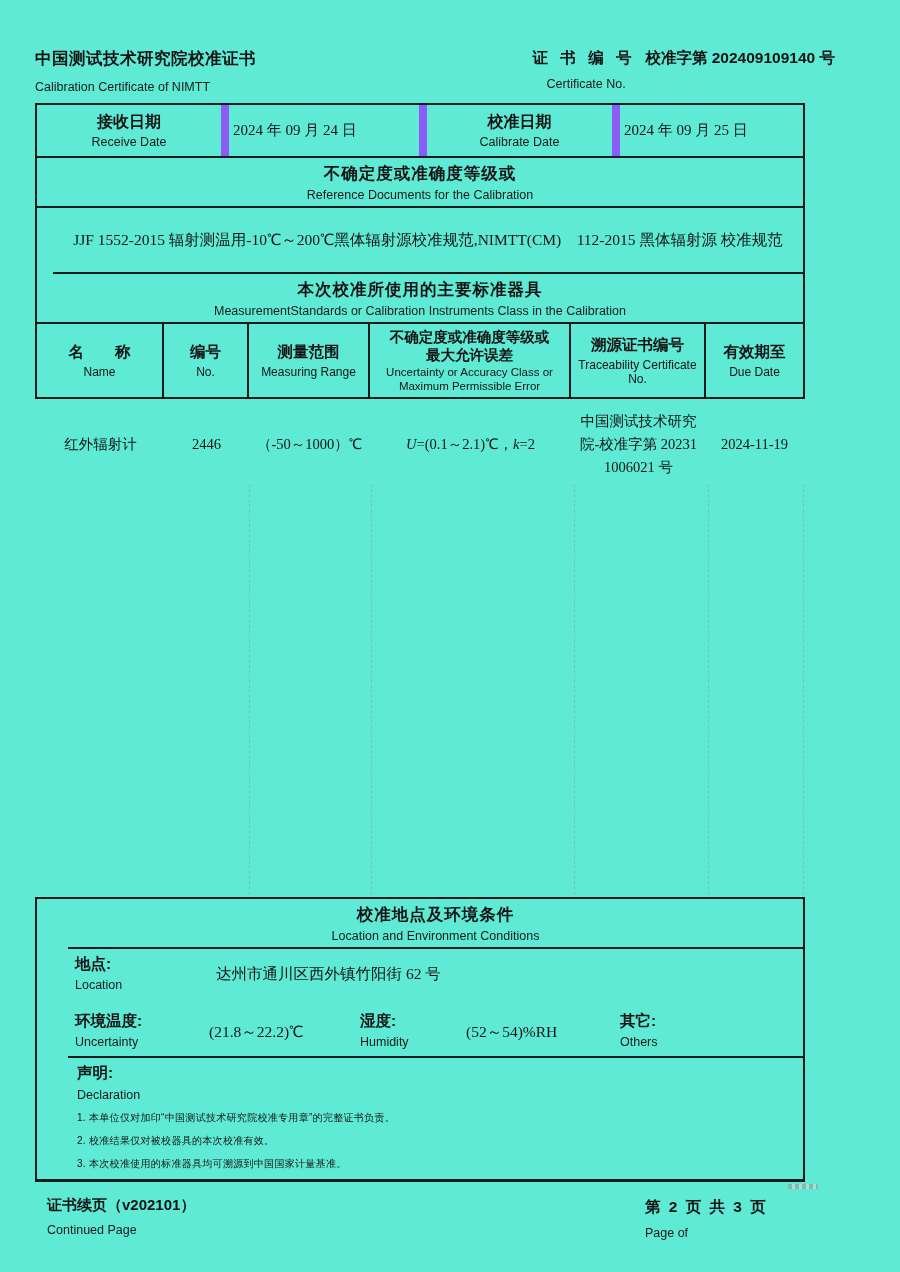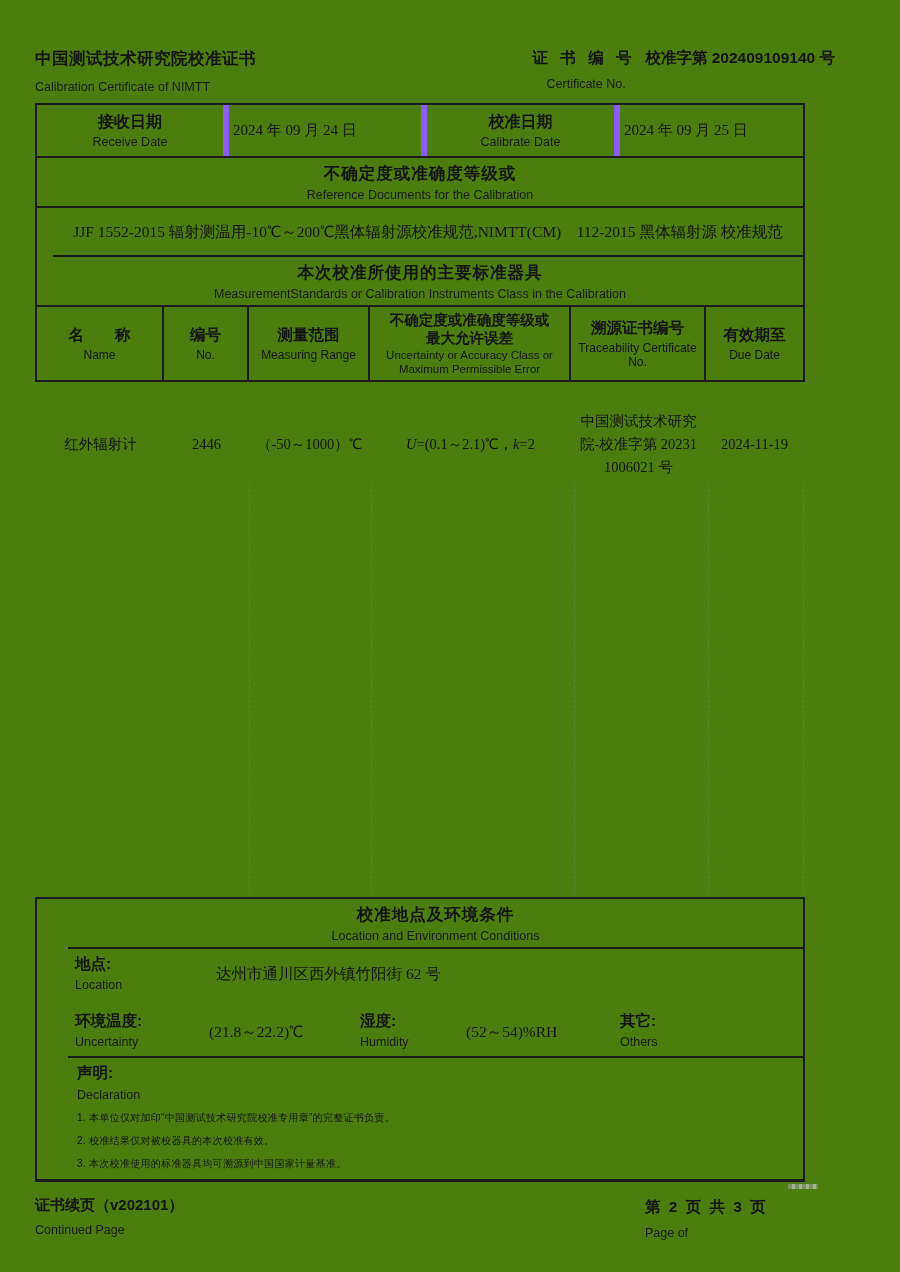--- a/index.html
+++ b/index.html
@@ -1,47 +1,47 @@
 <!DOCTYPE html>
 <html><head>
 <meta charset="utf-8">
 <style>
   * { box-sizing: border-box; margin: 0; padding: 0; }
   body { background:#ffffff; font-family:"Liberation Sans", sans-serif; color:#141414; }
-  .doc { position:relative; width:900px; height:1272px; background:#4d7c0f; overflow:hidden; }
+  .doc { position:relative; width:900px; height:1272px; background:#5eead4; overflow:hidden; }
 
   .cn-head { font-family:"Liberation Sans", sans-serif; font-weight:600; color:#141414; }
   .en-sub  { font-family:"Liberation Sans", sans-serif; font-weight:400; color:#1a1a1a; }
   .val     { font-family:"Liberation Serif", serif; color:#141414; }
 
   
   .header { position:absolute; top:48px; left:35px; width:800px; display:flex; justify-content:space-between; }
   .header .title-cn { font-size:16.5px; letter-spacing:0.5px; }
   .header .title-en { font-size:12.5px; margin-top:10px; }
   .header .certno-line { font-size:15.5px; }
   .header .certno-line .lbl { letter-spacing:4px; margin-right:10px; }
   .header .certno-en { font-size:12.5px; margin-top:8px; margin-left:14px; }
 
   
   .wrapA { position:absolute; top:103px; left:35px; width:770px; border:2px solid #1b1b1b; }
   .rowline { border-bottom:2px solid #1b1b1b; }
 
   .dates-grid { display:grid; grid-template-columns:192px 198px 193px 183px; height:53px; }
-  .dates-grid > div { border-right:6px solid #8b5cf6; display:flex; flex-direction:column; justify-content:center; }
+  .dates-grid > div { border-right:8px solid #8b5cf6; display:flex; flex-direction:column; justify-content:center; }
   .dates-grid > div:last-child { border-right:none; }
   .cell-center { align-items:center; text-align:center; }
   .dates-grid .lab-cn { font-size:16px; font-weight:600; }
   .dates-grid .lab-en { font-size:12.5px; margin-top:2px; }
   .date-val { font-size:15px; padding-left:4px; }
 
   .sec-title { height:50px; display:flex; flex-direction:column; justify-content:center; align-items:center; }
   .sec-title .t-cn { font-size:16.5px; font-weight:600; letter-spacing:1px; }
   .sec-title .t-en { font-size:12.5px; margin-top:3px; }
 
-  .ref-content { height:49px; display:flex; align-items:center; justify-content:center; text-align:center;
+  .ref-content { height:66px; display:flex; align-items:center; justify-content:center; text-align:center;
                  font-size:15.5px; line-height:26px; padding:0 4px;margin-left:16px; }
 
   .std-grid { display:grid; grid-template-columns:127px 85px 121px 201px 135px 97px; height:73px; }
   .std-grid > div { border-right:2px solid #1b1b1b; display:flex; flex-direction:column; justify-content:center;
                     align-items:center; text-align:center; padding:1px; }
   .std-grid > div:last-child { border-right:none; }
   .std-grid .h-cn { font-size:15.5px; font-weight:600; }
   .std-grid .h-en { font-size:12px; margin-top:2px; line-height:14px; }
   .std-grid .h-cn-sm { font-size:14.5px; font-weight:600; line-height:18px; }
   .std-grid .h-en-sm { font-size:11.5px; margin-top:2px; line-height:13.5px; }
@@ -67,21 +67,21 @@
   .env-row { height:53px; position:relative; }
   .env-row .lab { position:absolute; top:6px; }
   .env-row .v { position:absolute; top:17px; font-size:15.5px; }
 
   .decl { padding:5px 9px 8px 9px; }
   .decl .d-cn { font-size:15.5px; font-weight:600; }
   .decl .d-en { font-size:12.5px; margin-top:4px; }
   .decl .d-item { font-size:10px; margin-top:9px; letter-spacing:0.3px; }
 
   
-  .footer-left  { position:absolute; top:1196px; left:35px; }
+  .footer-left  { position:absolute; top:1196px; left:47px; }
   .footer-left .f-cn { font-size:15px; font-weight:600; }
   .footer-left .f-en { font-size:12.5px; margin-top:8px; font-weight:400; }
   .footer-right { position:absolute; top:1197px; left:645px; }
   .footer-right .f-cn { font-size:15.5px; font-weight:600; letter-spacing:2px; }
   .footer-right .f-en { font-size:12.5px; margin-top:8px; font-weight:400; letter-spacing:0; }
 
   .smudge { position:absolute; top:1184px; left:788px; width:30px; height:5px;
             background:repeating-linear-gradient(90deg,#9a9a9a 0 4px,#d8d8d8 4px 7px); opacity:0.6; }
 </style>
 </head>

